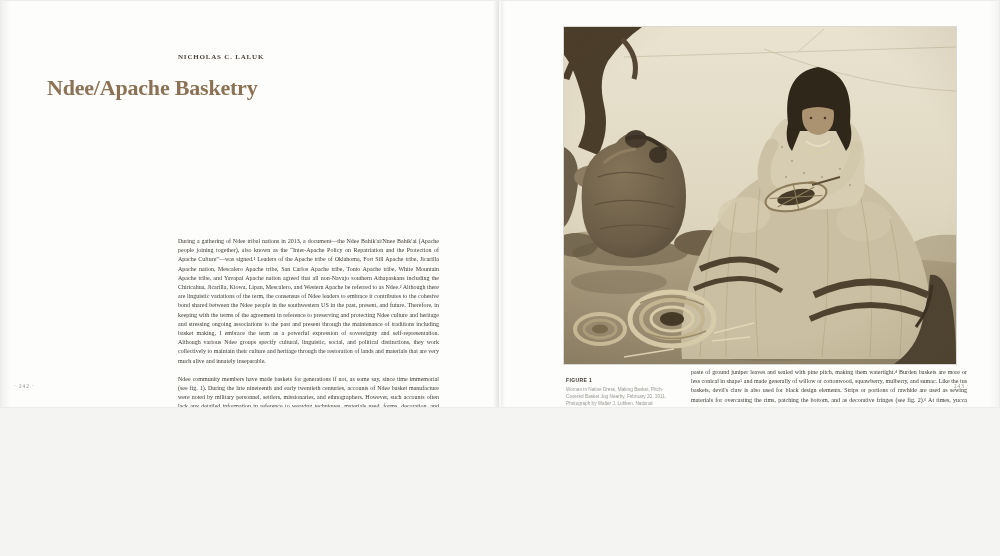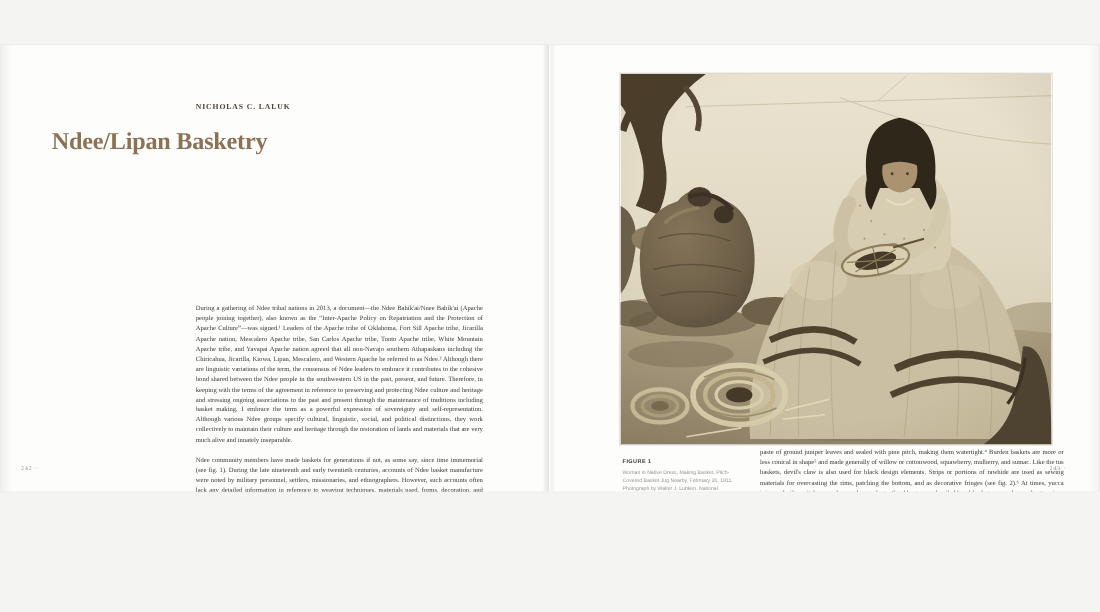--- a/index.html
+++ b/index.html
@@ -5,21 +5,20 @@
   * { margin: 0; padding: 0; box-sizing: border-box; }
   html, body { background: #f4f4f2; }
   .spread {
     position: relative;
     width: 1000px;
     height: 408px;
     background: #fdfdfc;
     border: 1px solid #ececea;
     overflow: hidden;
     font-family: "Liberation Serif", serif;
-    margin-top: 40px;
   }
   .edge-left, .edge-right {
     position: absolute; top: 0; bottom: 0; width: 10px; pointer-events: none;
   }
   .edge-left  { left: 0;  background: linear-gradient(90deg, rgba(0,0,0,0.05), rgba(0,0,0,0)); }
   .edge-right { right: 0; background: linear-gradient(270deg, rgba(0,0,0,0.04), rgba(0,0,0,0)); }
   .gutter {
     position: absolute; left: 492px; top: 0; bottom: 0; width: 12px;
     background: linear-gradient(90deg, rgba(0,0,0,0) 0%, rgba(0,0,0,0.10) 48%, rgba(255,255,255,0.6) 55%, rgba(0,0,0,0.05) 70%, rgba(0,0,0,0) 100%);
   }
@@ -69,21 +68,21 @@
 </head>
 <body>
 
 <div class="spread">
 
   <div class="edge-left"></div>
   <div class="edge-right"></div>
 
   <div>
     <div class="author">NICHOLAS C. LALUK</div>
-    <div class="title">Ndee/Lipan Basketry</div>
+    <div class="title">Ndee/Apache Basketry</div>
     <div class="body-col left-col">
       <p class="para">During a gathering of Ndee tribal nations in 2013, a document—the Ndee Bahík'ai/Nnee Bahík'ai (Apache people joining together), also known as the “Inter-Apache Policy on Repatriation and the Protection of Apache Culture”—was signed.¹ Leaders of the Apache tribe of Oklahoma, Fort Sill Apache tribe, Jicarilla Apache nation, Mescalero Apache tribe, San Carlos Apache tribe, Tonto Apache tribe, White Mountain Apache tribe, and Yavapai Apache nation agreed that all non-Navajo southern Athapaskans including the Chiricahua, Jicarilla, Kiowa, Lipan, Mescalero, and Western Apache be referred to as Ndee.² Although there are linguistic variations of the term, the consensus of Ndee leaders to embrace it contributes to the cohesive bond shared between the Ndee people in the southwestern US in the past, present, and future. Therefore, in keeping with the terms of the agreement in reference to preserving and protecting Ndee culture and heritage and stressing ongoing associations to the past and present through the maintenance of traditions including basket making, I embrace the term as a powerful expression of sovereignty and self-representation. Although various Ndee groups specify cultural, linguistic, social, and political distinctions, they work collectively to maintain their culture and heritage through the restoration of lands and materials that are very much alive and innately inseparable.</p>
       <p class="para gap">Ndee community members have made baskets for generations if not, as some say, since time immemorial (see fig. 1). During the late nineteenth and early twentieth centuries, accounts of Ndee basket manufacture were noted by military personnel, settlers, missionaries, and ethnographers. However, such accounts often lack any detailed information in reference to weaving techniques, materials used, forms, decoration, and uses. Works by Helen H. Roberts (1929), Clara Lee Tanner (1982), and Alan Ferg and William Kessel (1987) attempted to more comprehensively cover</p>
       <p class="para">Ndee basketry, discussing traditions from various tribes including the Jicarilla, Mescalero, and Western groups. Generally, two types of baskets were manufactured: burden or carrying baskets and pitched (tus) baskets.³ The tus was constructed of mainly squawberry or sumac, sometimes with woven black designs using devil's claw fibers. The baskets were caulked with a</p>
     </div>
     <div class="pagenum pagenum-left">· 242 ·</div>
   </div>
 
   <div class="gutter"></div>
 

